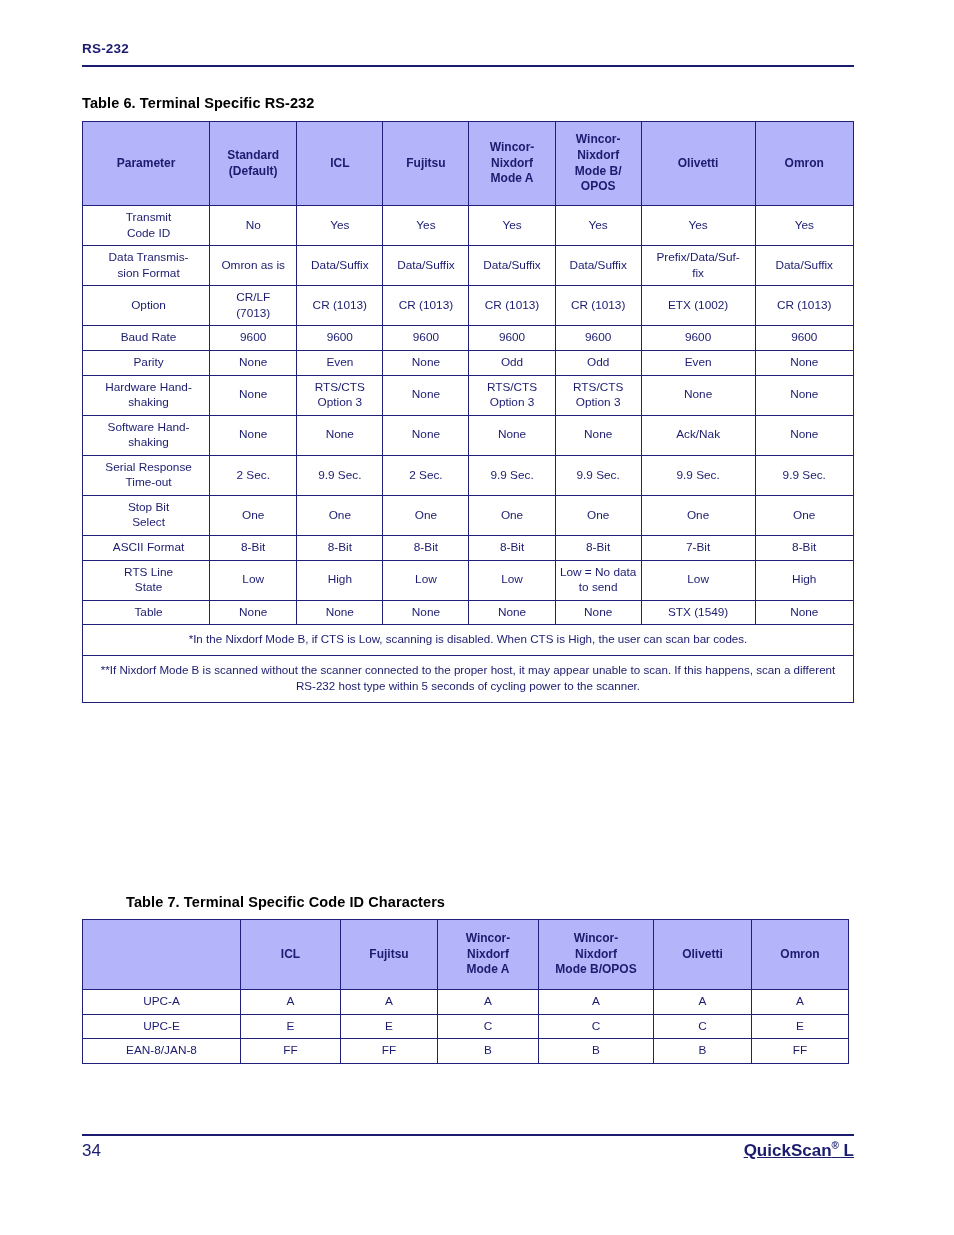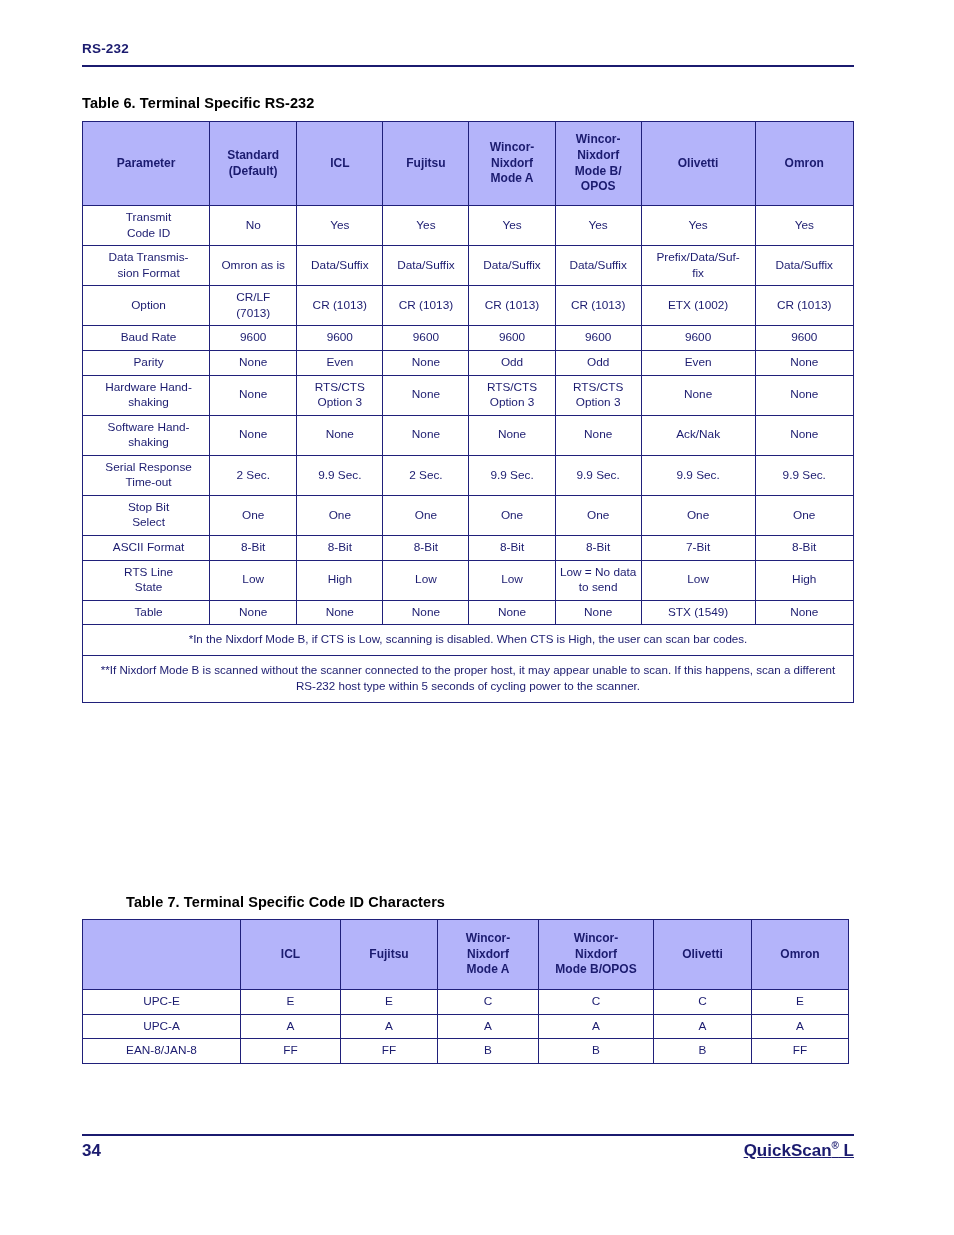--- a/index.html
+++ b/index.html
@@ -108,21 +108,21 @@
   .footer-rule {
     position: absolute;
     left: 82px; top: 1126px;
     width: 772px; height: 2px;
     background: #1b1b6f;
   }
   .folio {
     position: absolute;
     left: 82px; top: 1133px;
     font-size: 17px;
-    font-weight: bold;
+    font-weight: normal;
     color: #1b1b6f;
   }
   .bookname {
     position: absolute;
     right: 100px; top: 1132px;
     font-size: 17px;
     font-weight: bold;
     color: #1b1b6f;
     white-space: nowrap;
     text-decoration: underline;
@@ -308,38 +308,38 @@
           <th>ICL</th>
           <th>Fujitsu</th>
           <th>Wincor-<br>Nixdorf<br>Mode A</th>
           <th>Wincor-<br>Nixdorf<br>Mode B/OPOS</th>
           <th>Olivetti</th>
           <th>Omron</th>
         </tr>
     </thead>
     <tbody>
         <tr>
+          <td>UPC-A</td>
+          <td>A</td>
+          <td>A</td>
+          <td>A</td>
+          <td>A</td>
+          <td>A</td>
+          <td>A</td>
+        </tr>
+        <tr>
           <td>UPC-E</td>
           <td>E</td>
           <td>E</td>
           <td>C</td>
           <td>C</td>
           <td>C</td>
           <td>E</td>
         </tr>
         <tr>
-          <td>UPC-A</td>
-          <td>A</td>
-          <td>A</td>
-          <td>A</td>
-          <td>A</td>
-          <td>A</td>
-          <td>A</td>
-        </tr>
-        <tr>
           <td>EAN-8/JAN-8</td>
           <td>FF</td>
           <td>FF</td>
           <td>B</td>
           <td>B</td>
           <td>B</td>
           <td>FF</td>
         </tr>
       </tbody>
   </table>

